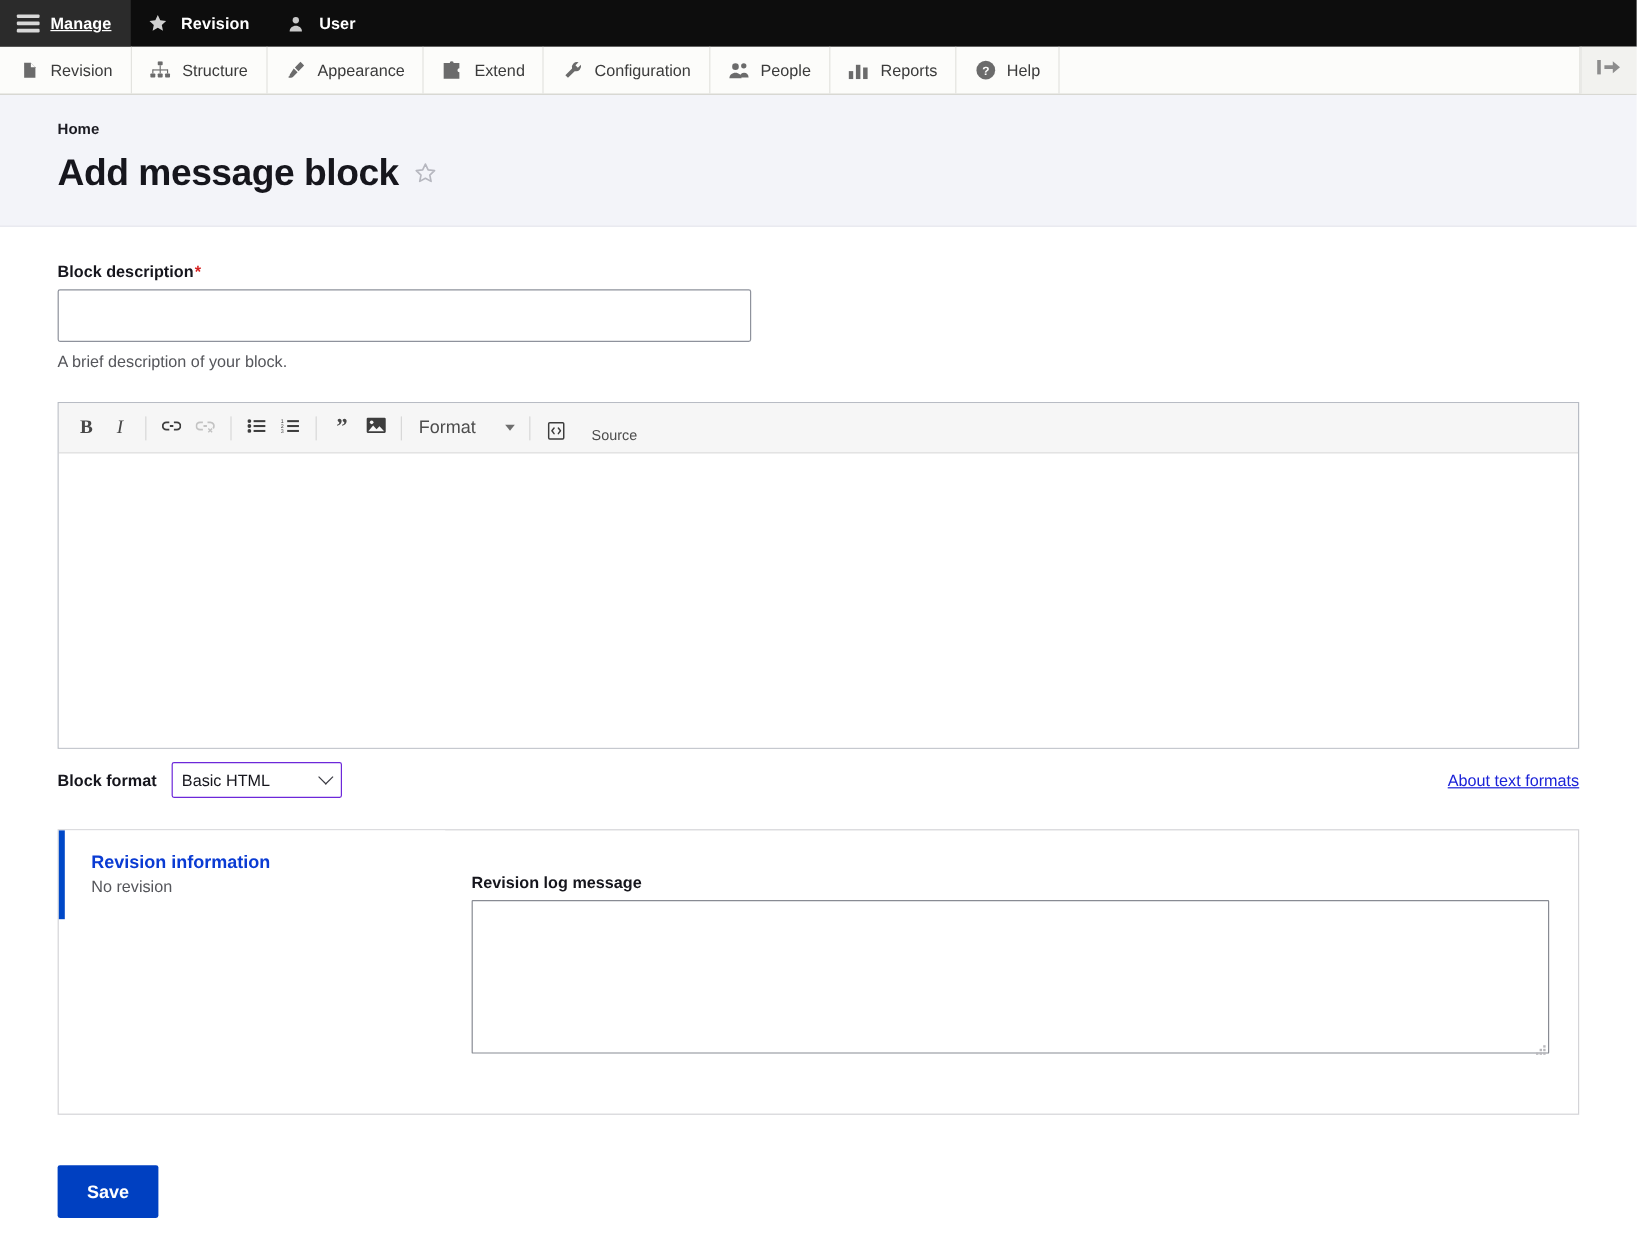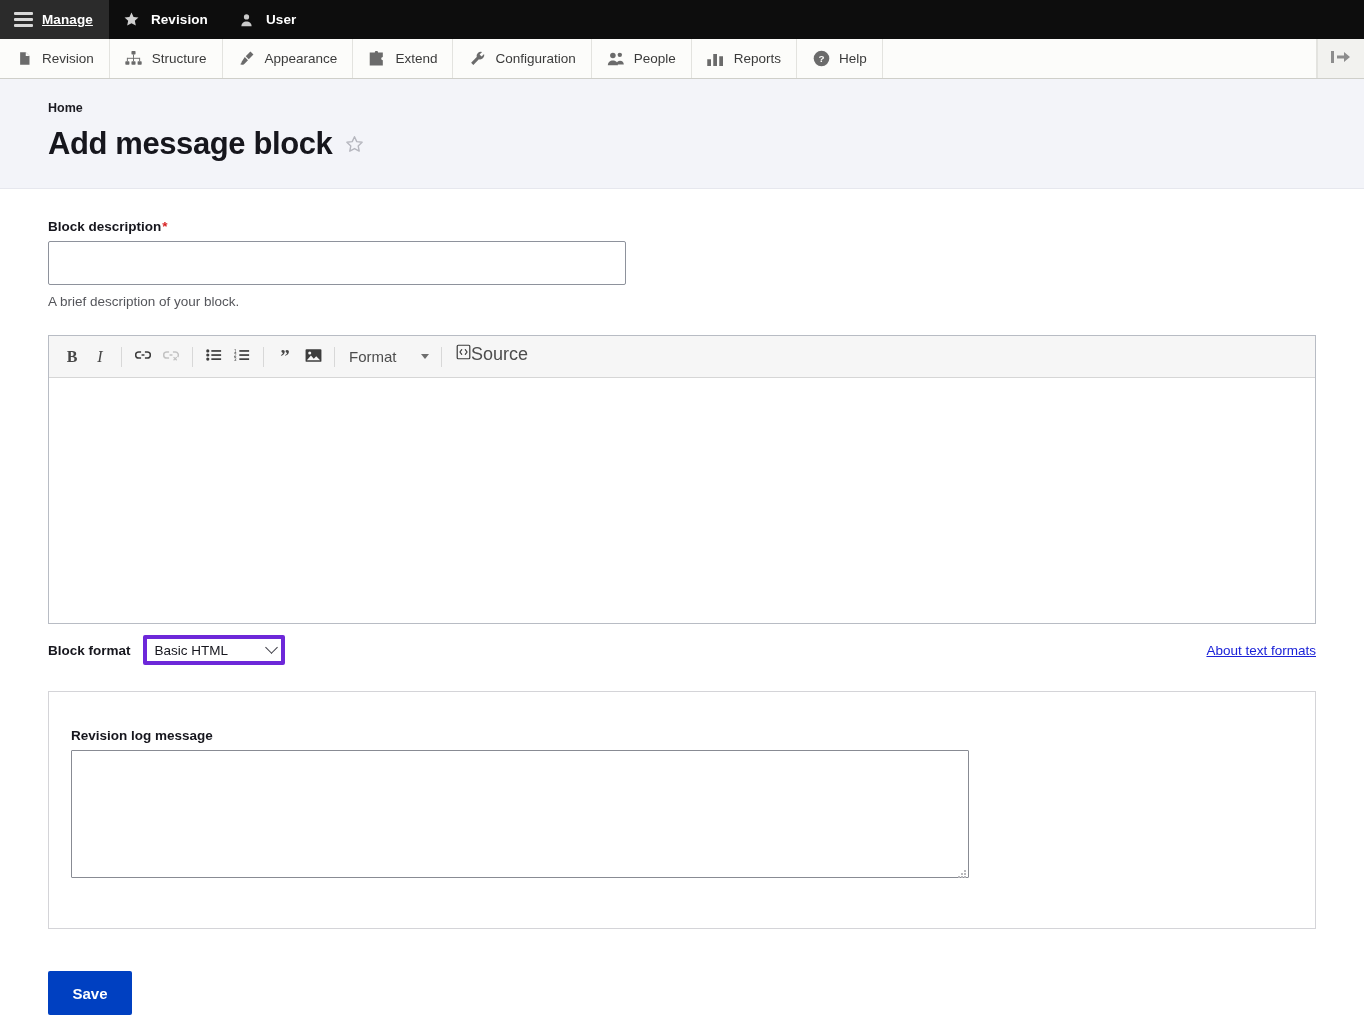--- a/index.html
+++ b/index.html
@@ -132,34 +132,34 @@
   .ck-btn.disabled { color: #c0c0c0; cursor: default; }
   .ck-sep { width: 1px; height: 20px; background: #d8d8d8; margin: 0 6px; }
   .ck-combo {
     display: flex; align-items: center; justify-content: space-between;
     width: 90px; height: 26px;
     font-size: 15px; color: #4d4d4d;
     padding: 0 4px 0 6px;
     cursor: pointer;
   }
   .ck-caret { width: 0; height: 0; border-left: 4px solid transparent; border-right: 4px solid transparent; border-top: 5px solid #6e6e6e; }
-  .ck-source { display: flex; align-items: flex-start; gap: 0; font-size: 18px; color: #4d4d4d; padding: 0 6px; height: 26px; cursor: pointer; }
+  .ck-source { display: flex; align-items: flex-end; gap: 22px; font-size: 12px; color: #4d4d4d; padding: 0 6px; height: 26px; cursor: pointer; }
   .ck-body { height: 245px; background: #fff; }
 
   .format-row {
     display: flex;
     align-items: center;
     margin-top: 11px;
   }
   .format-label { font-size: 13.5px; font-weight: bold; color: #16161d; margin-right: 12px; }
   .format-select {
     appearance: none;
     -webkit-appearance: none;
     width: 142px; height: 30px;
-    border: 4px solid #6d28d9;
+    border: 1px solid #6d28d9;
     border-radius: 2px;
     background: #fff;
     font-size: 13.5px;
     color: #16161d;
     padding: 0 24px 0 8px;
     font-family: "Liberation Sans", sans-serif;
     cursor: pointer;
   }
   .select-wrap { position: relative; display: inline-flex; align-items: center; }
   .select-chevron {
@@ -505,20 +505,26 @@
         <select class="format-select">
           <option>Basic HTML</option>
         </select>
         <span class="select-chevron"></span>
       </span>
       <a class="about-link" href="#">About text formats</a>
     </div>
   </div>
 
   <div class="vtabs">
+    <div class="vtabs-menu">
+      <div class="vtab">
+        <div class="vtab-title">Revision information</div>
+        <div class="vtab-summary">No revision</div>
+      </div>
+    </div>
 
     <div class="vtabs-pane">
       <label class="form-label">Revision log message</label>
       <span class="ta-wrap">
         <textarea class="log-textarea" style=""></textarea>
         <span class="resize-grip">
           <i style="right:0;bottom:0;"></i>
             <i style="right:3px;bottom:0;"></i>
             <i style="right:6px;bottom:0;"></i>
           <i style="right:0;bottom:3px;"></i>

